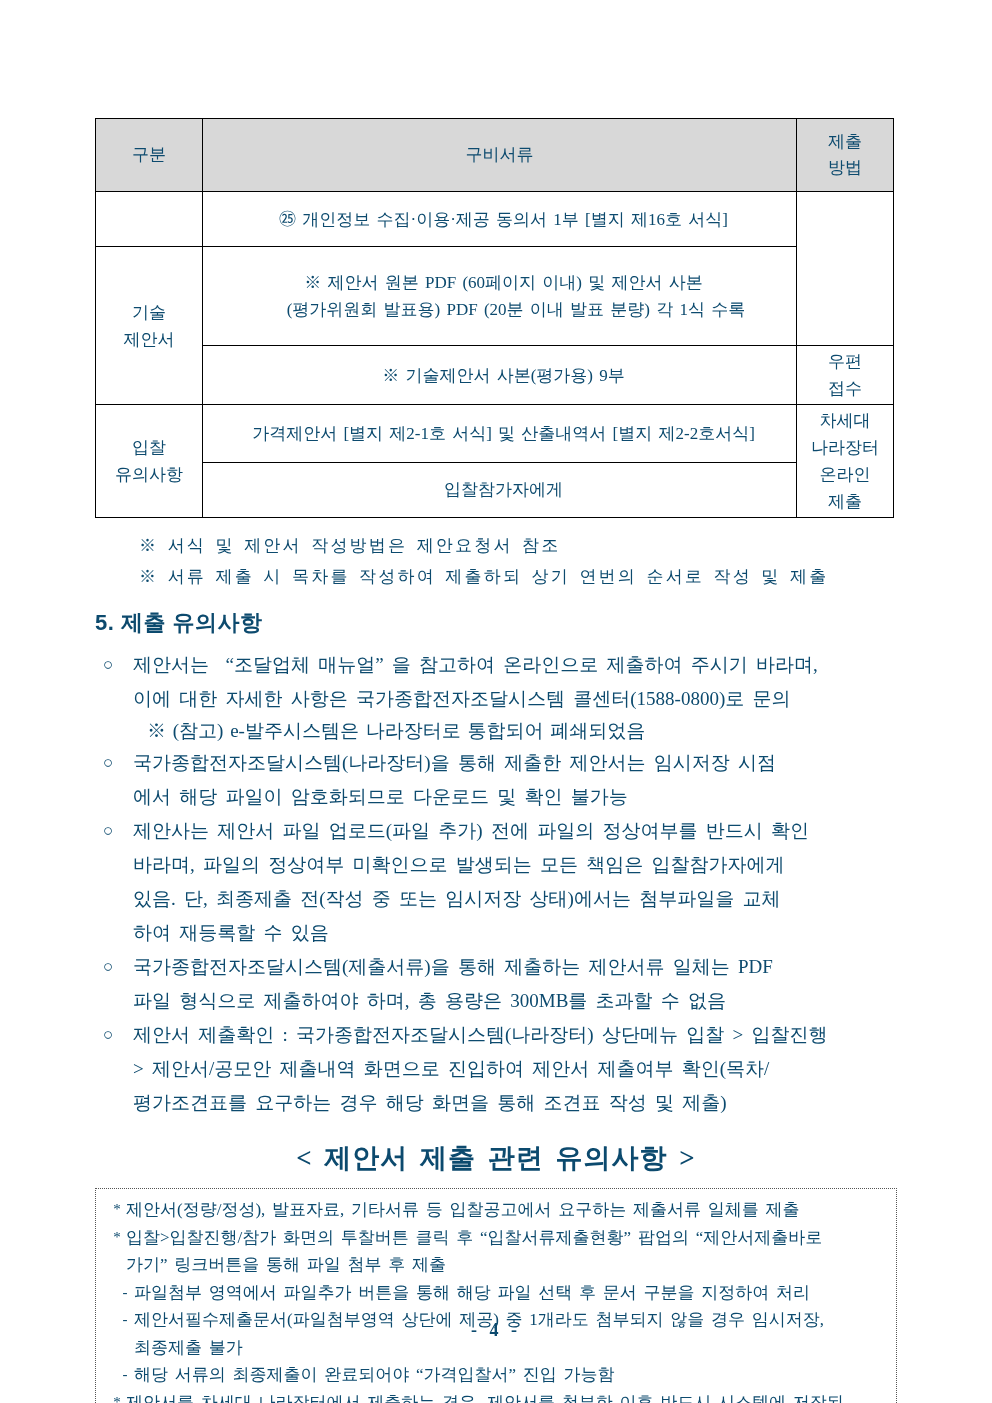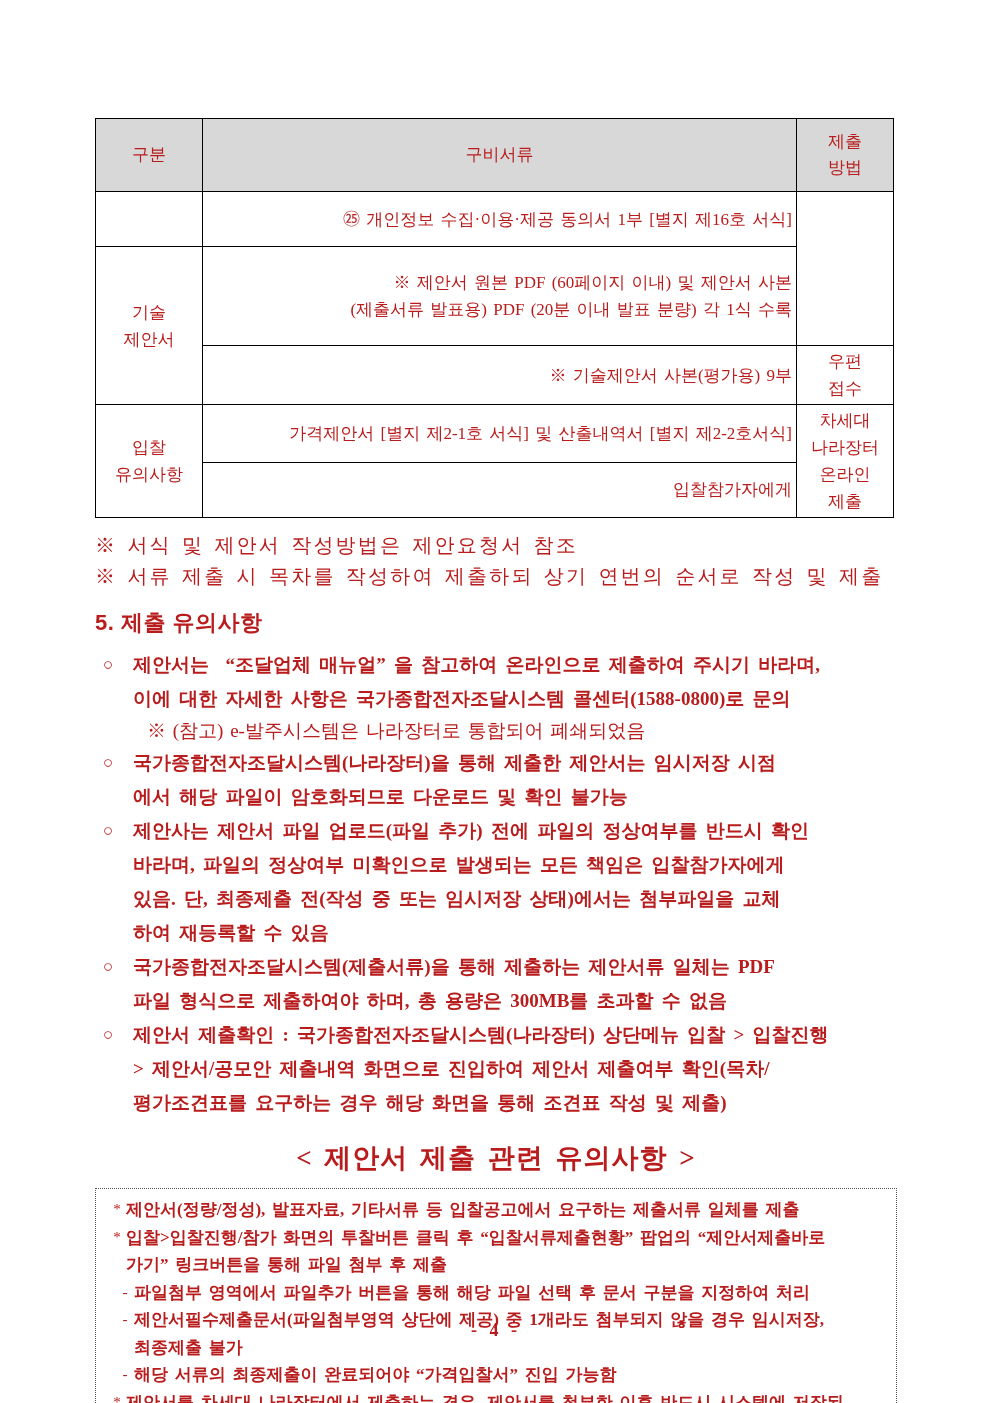--- a/index.html
+++ b/index.html
@@ -2,27 +2,27 @@
 <html lang="ko"><head>
 <meta charset="utf-8">
 <style>
   html, body { margin: 0; padding: 0; background: #888; }
   .page {
     position: relative;
     width: 992px;
     height: 1403px;
     margin: 0 auto;
     background: #ffffff;
-    color: #b91c1c;
+    color: #0c4a6e;
     font-family: "Liberation Serif", "DejaVu Serif", serif;
     box-sizing: border-box;
     padding: 118px 95px 0 95px;
     overflow: hidden;
   }
-  .pre { white-space: pre-wrap; font-weight: bold; }
+  .pre { white-space: pre-wrap; }
 
   
   table.doc-table {
     border-collapse: collapse;
     width: 798px;
     table-layout: fixed;
     font-size: 17px;
     line-height: 27px;
   }
   table.doc-table td, table.doc-table th {
@@ -34,29 +34,29 @@
   }
   table.doc-table { border: 1.5px solid #000; }
   tr.thead th {
     background: #d8d8d8;
     text-align: center;
     height: 68px;
     font-size: 17px;
     line-height: 26px;
   }
   .c-cell { text-align: center; margin-top: 44px; }
-  .l-cell { text-align: right; padding-left: 12px !important; }
+  .l-cell { text-align: center; padding-left: 12px !important; }
   .row-r1 td { height: 50px; }
   .row-r2 td { height: 94px; }
   .row-r3 td { height: 48px; }
   .row-r4 td { height: 44px; }
   .row-r5 td { height: 42px; }
 
   
-  .table-notes { margin-top: 12px; font-size: 20px; }
+  .table-notes { margin-top: 12px; font-size: 17px; margin-left: 44px; }
   .note-line {
     line-height: 31px;
     letter-spacing: 2.2px;
     word-spacing: 3px;
   }
 
   
   .section-title {
     margin: 16px 0 10px 0;
     font-family: "Liberation Sans", "DejaVu Sans", sans-serif;
@@ -148,21 +148,21 @@
       </tr>
       <tr class="row-r1">
         <td class="c-cell"></td>
         <td class="l-cell">㉕ 개인정보 수집·이용·제공 동의서 1부 [별지 제16호 서식]</td>
         <td class="c-cell" rowspan="2"></td>
       </tr>
       <tr class="row-r2">
         <td class="c-cell pre" rowspan="2">기술
 제안서</td>
         <td class="l-cell pre">※ 제안서 원본 PDF (60페이지 이내) 및 제안서 사본
-    (제출서류 발표용) PDF (20분 이내 발표 분량) 각 1식 수록</td>
+    (평가위원회 발표용) PDF (20분 이내 발표 분량) 각 1식 수록</td>
       </tr>
       <tr class="row-r3">
         <td class="l-cell">※ 기술제안서 사본(평가용) 9부</td>
         <td class="c-cell pre">우편
 접수</td>
       </tr>
       <tr class="row-r4">
         <td class="c-cell pre" rowspan="2">입찰
 유의사항</td>
         <td class="l-cell">가격제안서 [별지 제2-1호 서식] 및 산출내역서 [별지 제2-2호서식]</td>

